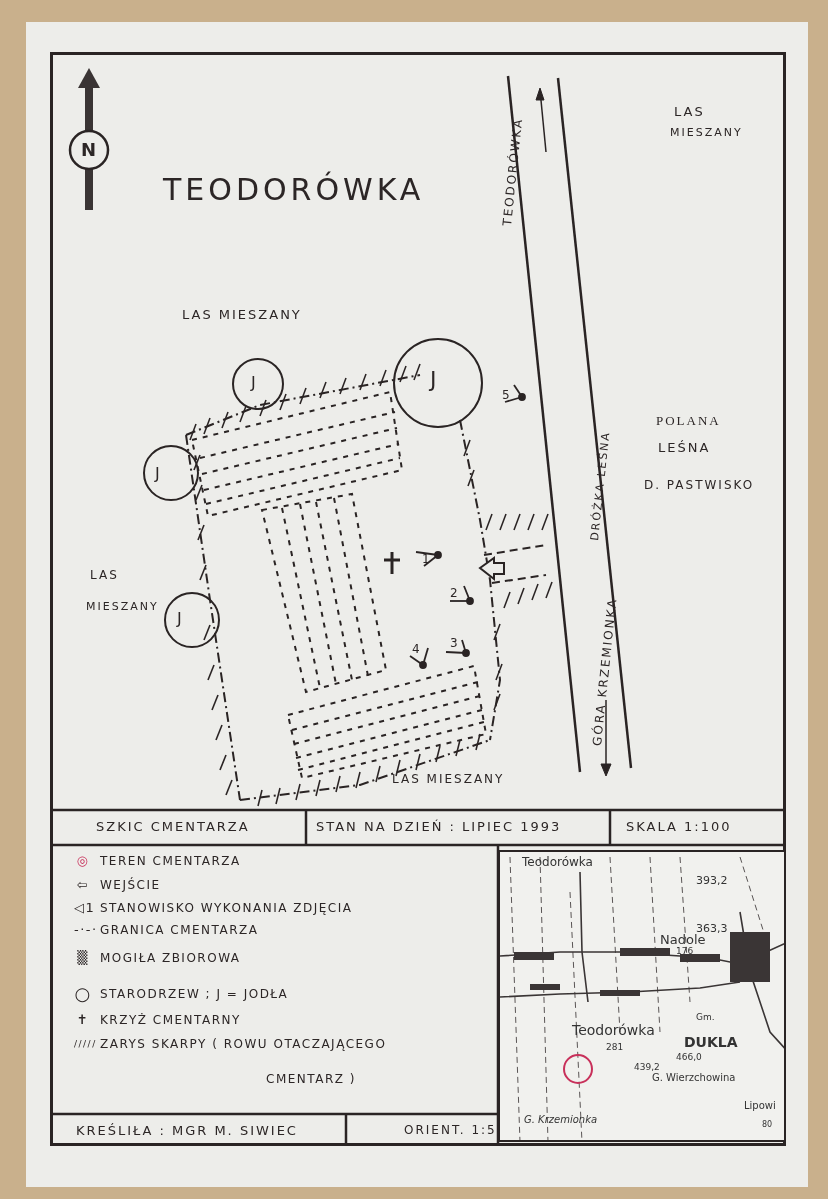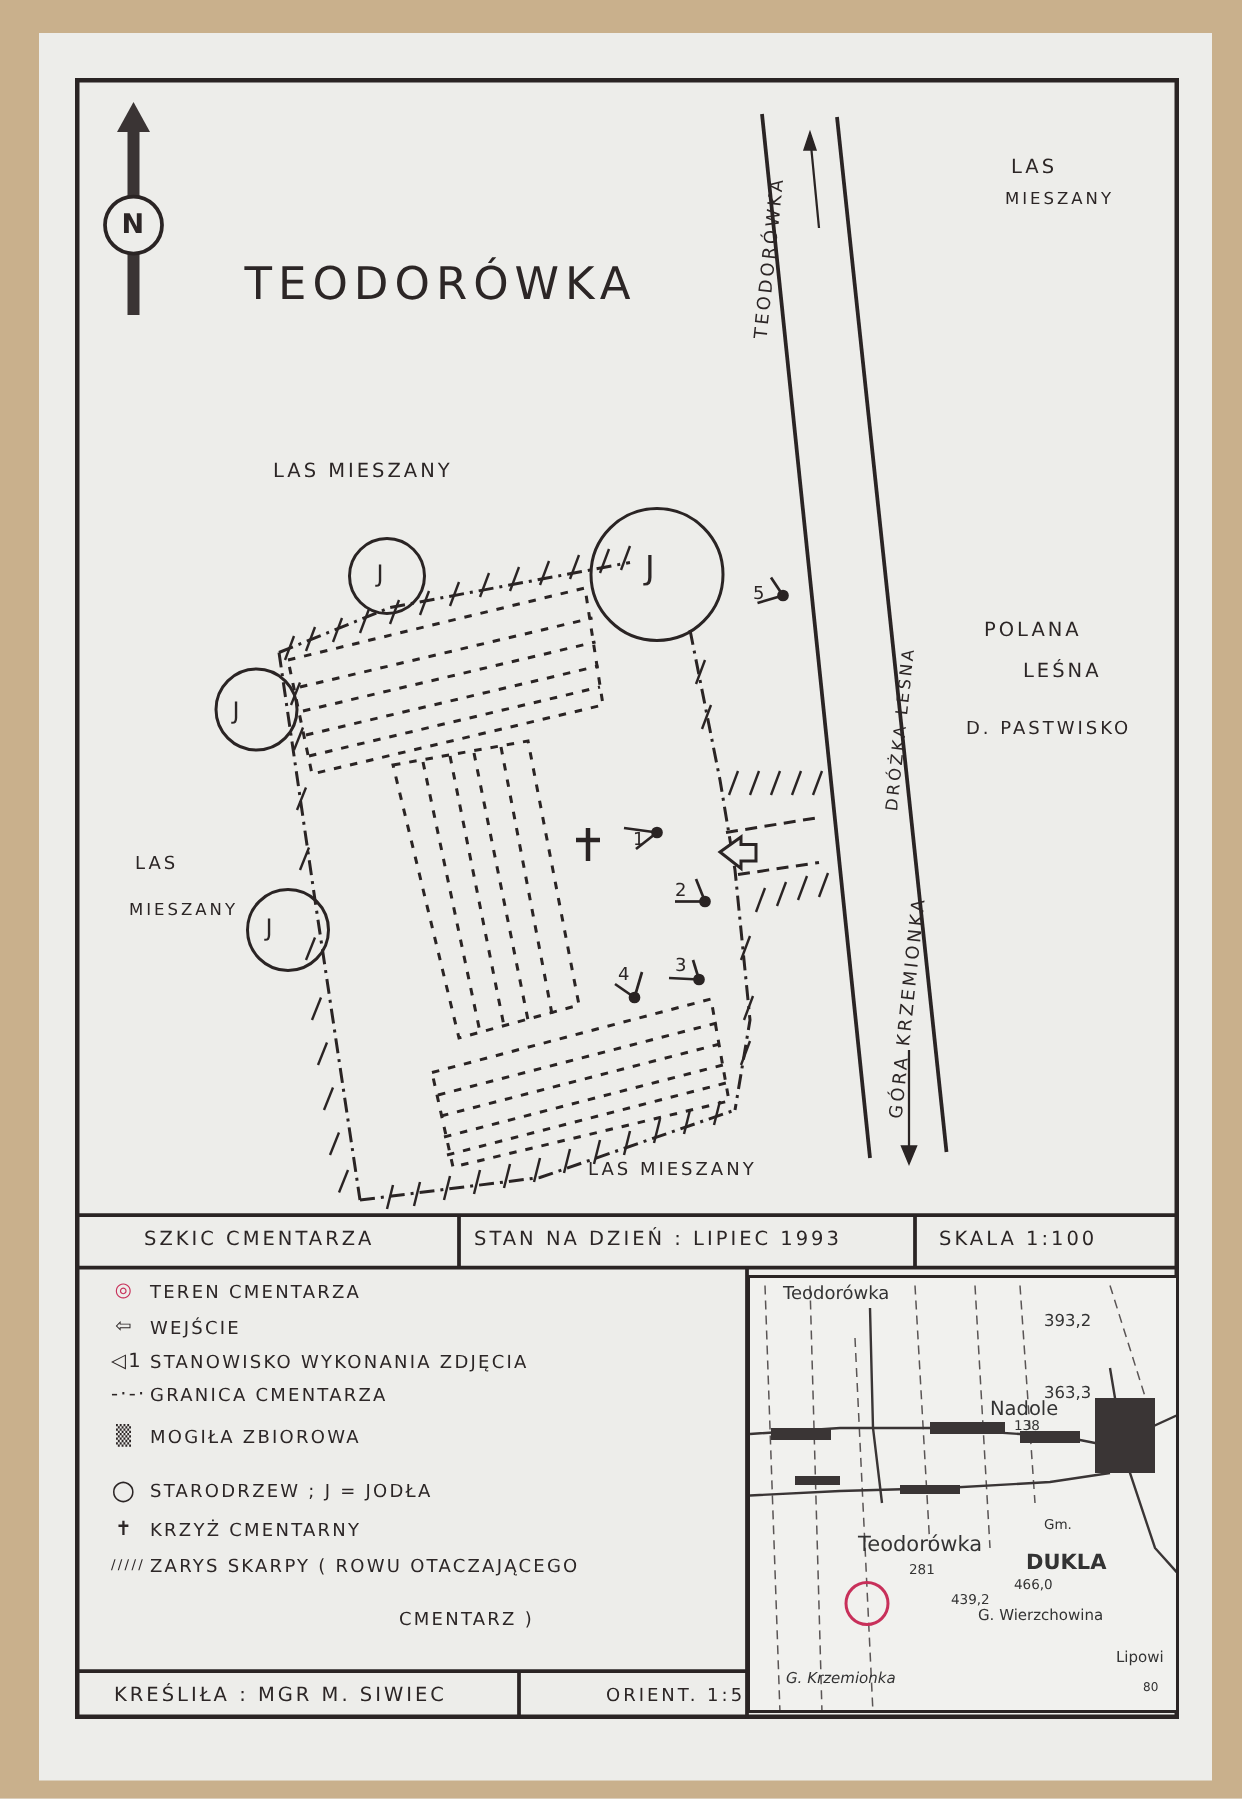--- a/index.html
+++ b/index.html
@@ -171,22 +171,22 @@
 
 <div class="hand" style="left:163px; top:172px; font-size:30px; letter-spacing:4px;">TEODORÓWKA</div>
 
 <div class="hand" style="left:674px; top:104px; font-size:13px;">LAS</div>
 <div class="hand" style="left:670px; top:126px; font-size:11px;">MIESZANY</div>
 <div class="hand" style="left:182px; top:307px; font-size:13px;">LAS MIESZANY</div>
 <div class="hand" style="left:90px; top:568px; font-size:12px;">LAS</div>
 <div class="hand" style="left:86px; top:600px; font-size:11px;">MIESZANY</div>
 <div class="hand" style="left:392px; top:772px; font-size:12px;">LAS MIESZANY</div>
 
-<div class="hand" style="left:656px; top:413px; font-size:13px;">POLANA</div>
-<div class="hand" style="left:658px; top:440px; font-size:13px;margin-left:24px;">LEŚNA</div>
+<div class="hand" style="left:656px; top:413px; font-size:13px;font-family:Liberation Serif, serif;">POLANA</div>
+<div class="hand" style="left:658px; top:440px; font-size:13px;">LEŚNA</div>
 <div class="hand" style="left:644px; top:478px; font-size:12px;">D. PASTWISKO</div>
 
 <div class="hand" style="left:500px; top:225px; font-size:12px; transform:rotate(-84deg); transform-origin:left top;">TEODORÓWKA</div>
 <div class="hand" style="left:590px; top:745px; font-size:12px; transform:rotate(-84deg); transform-origin:left top;">GÓRA KRZEMIONKA</div>
 <div class="hand" style="left:588px; top:540px; font-size:11px; transform:rotate(-84deg); transform-origin:left top;">DRÓŻKA LEŚNA</div>
 
 <div class="hand" style="left:251px; top:373px; font-size:16px;">J</div>
 <div class="hand" style="left:430px; top:367px; font-size:22px;">J</div>
 <div class="hand" style="left:155px; top:464px; font-size:16px;">J</div>
 <div class="hand" style="left:177px; top:609px; font-size:16px;">J</div>
@@ -264,21 +264,21 @@
         <rect x="230" y="80" width="40" height="50"></rect>
       <rect x="30" y="132" width="30" height="6"></rect>
         <rect x="100" y="138" width="40" height="6"></rect>
     </g>
     <circle cx="78" cy="217" r="14" fill="none" stroke="#c8305a" stroke-width="2"></circle>
   </svg>
   <div class="lbl" style="left:22px; top:3px; font-size:12px;">Teodorówka</div>
   <div class="lbl" style="left:196px; top:22px;">393,2</div>
   <div class="lbl" style="left:196px; top:70px;">363,3</div>
   <div class="lbl" style="left:160px; top:80px; font-size:13px;">Nadole</div>
-  <div class="lbl" style="left:176px; top:94px; font-size:9px;">138</div>
+  <div class="lbl" style="left:176px; top:94px; font-size:9px;">176</div>
   <div class="lbl" style="left:184px; top:143px; font-size:14px; font-weight:bold;margin-top:39px;">DUKLA</div>
   <div class="lbl" style="left:196px; top:160px; font-size:9px;">Gm.</div>
   <div class="lbl" style="left:72px; top:170px; font-size:14px;">Teodorówka</div>
   <div class="lbl" style="left:106px; top:190px; font-size:9px;text-align:right;">281</div>
   <div class="lbl" style="left:176px; top:200px; font-size:9px;">466,0</div>
   <div class="lbl" style="left:86px; top:210px; font-size:9px;margin-left:48px;">439,2</div>
   <div class="lbl" style="left:152px; top:220px; font-size:10px;">G. Wierzchowina</div>
   <div class="lbl" style="left:24px; top:262px; font-size:10px; font-style:italic;">G. Krzemionka</div>
   <div class="lbl" style="left:244px; top:248px; font-size:10px;">Lipowi</div>
   <div class="lbl" style="left:262px; top:268px; font-size:8px;">80</div>

